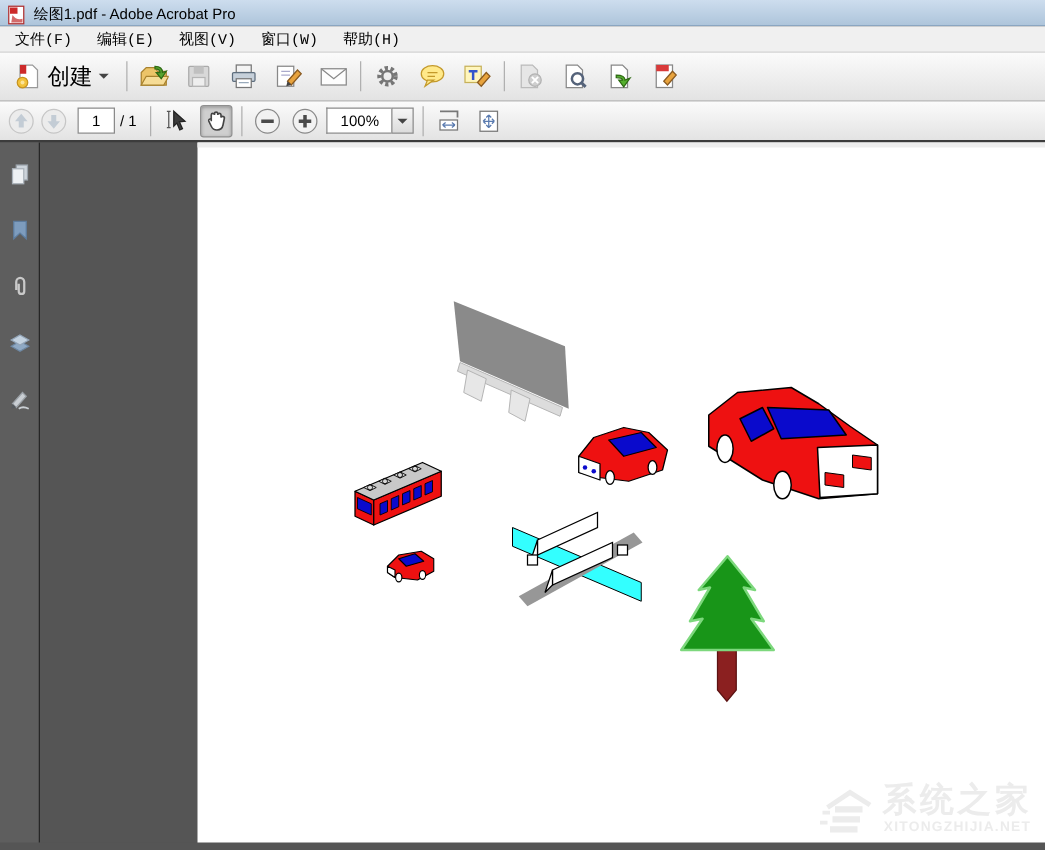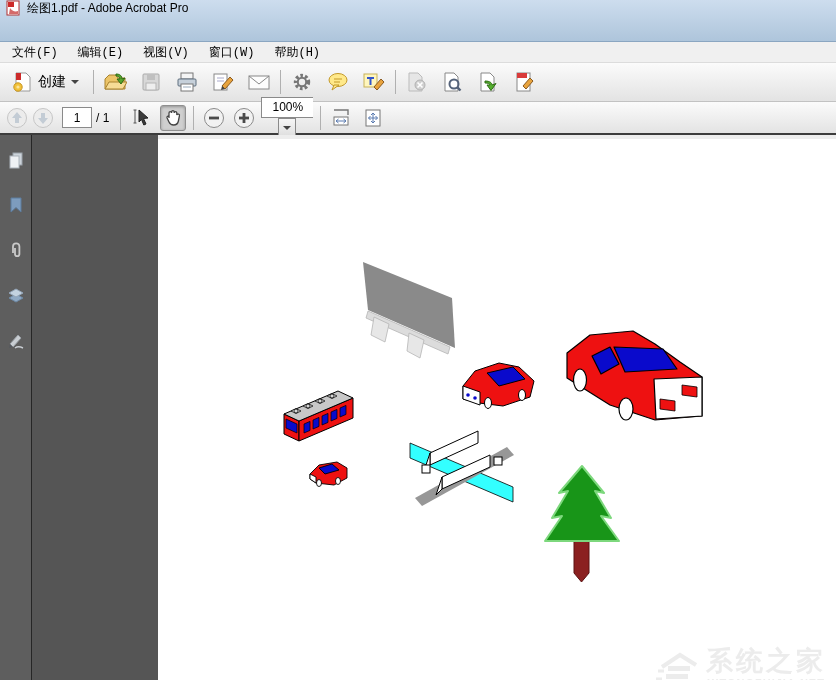--- a/index.html
+++ b/index.html
@@ -4,21 +4,21 @@
 <style>
   * { box-sizing: border-box; }
   html,body { margin:0; padding:0; }
   body {
     width:836px; height:680px; overflow:hidden;
     font-family:"Liberation Sans","DejaVu Sans",sans-serif;
     font-size:12px; color:#000; background:#555;
   }
   
   .titlebar {
-    height:42px; display:flex; align-items:flex-start; gap:5px;
+    height:21px; display:flex; align-items:flex-end; gap:5px;
     padding:0 6px; background:linear-gradient(#cdddee,#aec5db);
     border-bottom:1px solid #8ba6c1;
   }
   .titlebar .title { font-size:12px; }
   
   .menubar {
     height:21px; background:#f0f0f0; display:flex; align-items:center;
     padding-left:2px; border-bottom:1px solid #dcdcdc;font-family:Liberation Mono, monospace;
   }
   .menu-item { padding:2px 10px; cursor:default; }
@@ -36,28 +36,28 @@
   }
   .tbtn.pressed {
     background:#cfcfcf; border:1px solid #8f8f8f;
     box-shadow:inset 0 1px 3px rgba(0,0,0,.3);
   }
   .tbtn.small { width:26px; height:26px; }
   .create-btn {
     display:flex; align-items:center; gap:5px; padding:2px 6px;
     border:1px solid transparent; border-radius:3px; cursor:pointer; height:30px;
   }
-  .create-label { font-size:14px; }
+  .create-label { font-size:18px; }
   .dd-arrow { width:0;height:0;border-left:4px solid transparent;border-right:4px solid transparent;border-top:4px solid #444; }
   .pageinput {
     width:30px; height:21px; border:1px solid #8a8a8a; text-align:center;
     font-size:12px; font-family:inherit; background:#fff; margin:0 4px 0 6px;
   }
   .pagetotal { margin-right:4px; }
-  .zoombox { display:flex; align-items:center; margin-left:4px;flex-direction:column; }
+  .zoombox { display:flex; align-items:center; margin-left:4px; }
   .zoominput {
     width:52px; height:21px; border:1px solid #8a8a8a; border-right:none;
     text-align:center; font-size:12px; font-family:inherit; background:#fff;
   }
   .zoomdd {
     width:18px; height:21px; border:1px solid #8a8a8a;
     background:linear-gradient(#f6f6f6,#dcdcdc);
     display:flex; align-items:center; justify-content:center; cursor:pointer;
   }
   

